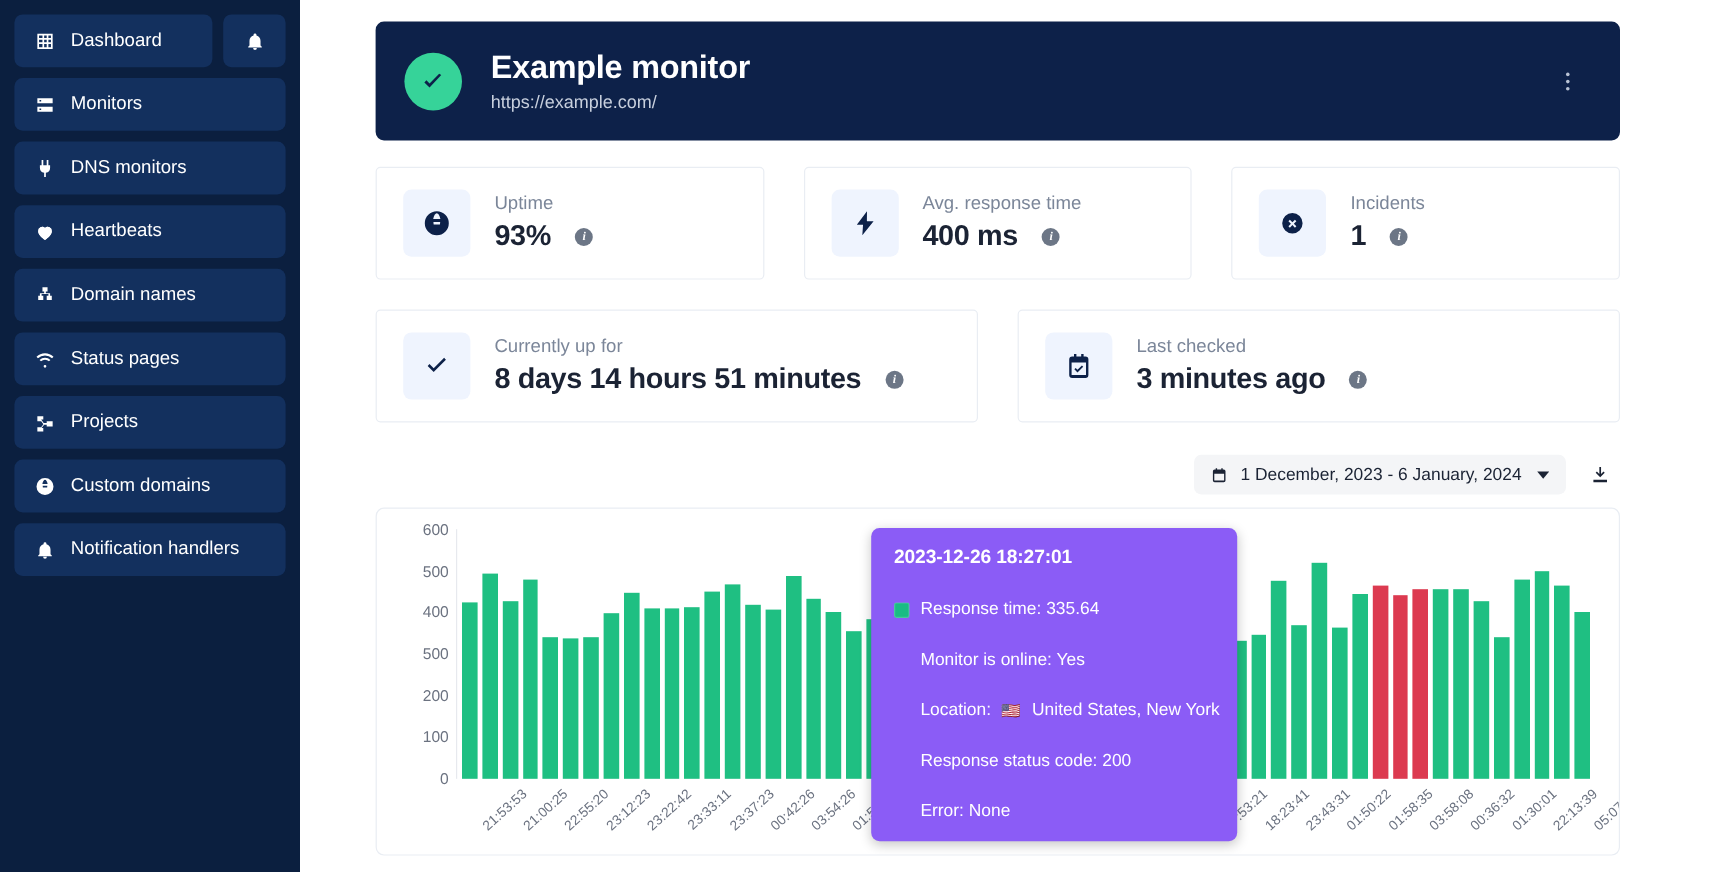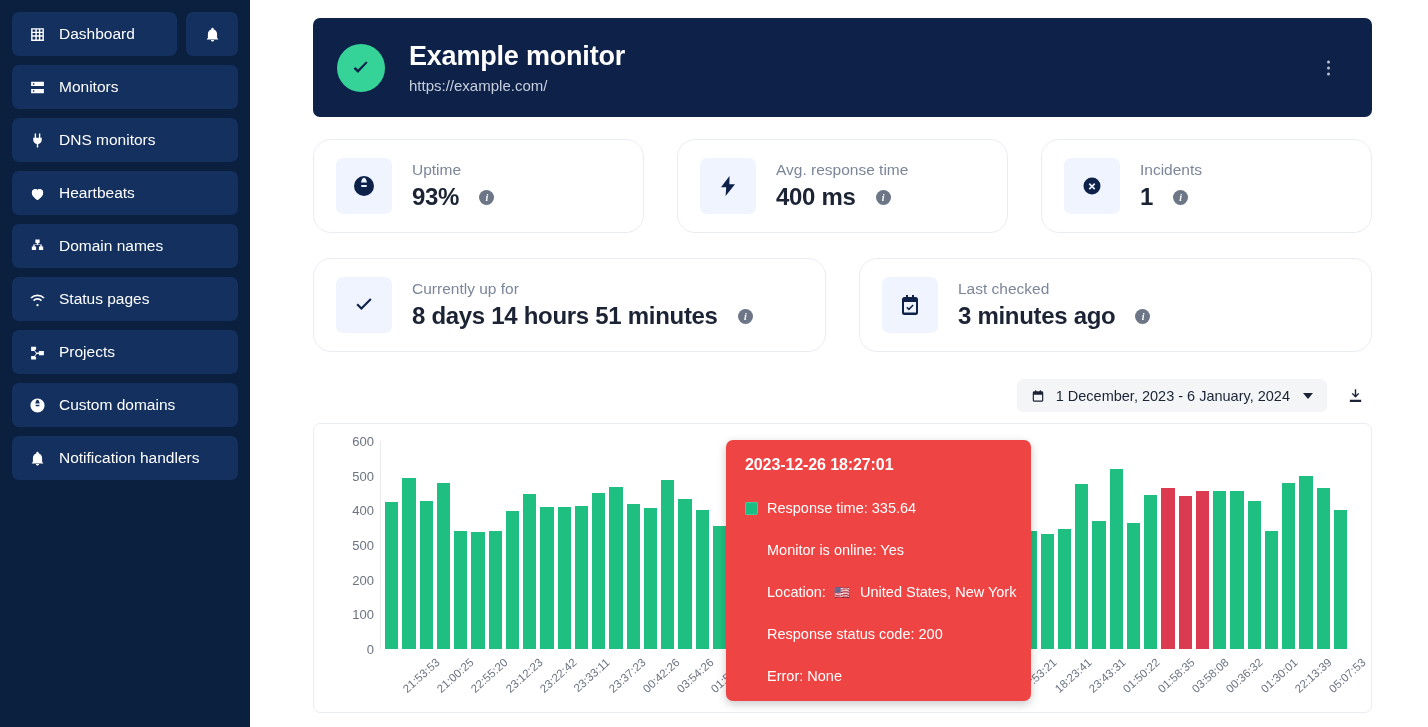--- a/index.html
+++ b/index.html
@@ -49,21 +49,21 @@
   }
   .nav-icon svg { width: 17px; height: 17px; fill: #ffffff; display: block; }
 
   
   .main {
     flex: 1 1 auto;
     height: 727px;
     background: #ffffff;
     overflow: hidden;
     position: relative;
-    padding: 18px 56px 0 63px;
+    padding: 18px 78px 0 63px;
   }
 
   
   .monitor-head {
     background: #0d2149;
     border-radius: 7px;
     height: 99px;
     display: flex; align-items: center;
     padding: 0 22px 0 24px;
     position: relative;
@@ -89,21 +89,21 @@
     display: flex; flex-direction: column; gap: 3px;
     cursor: pointer; padding: 6px;
   }
   .kebab span { width: 3px; height: 3px; border-radius: 50%; background: #b9c3d4; display: block; }
 
   
   .stat-row { display: flex; gap: 33px; margin-top: 22px; }
   .stat-card {
     background: #ffffff;
     border: 1px solid #e9edf3;
-    border-radius: 18px;
+    border-radius: 4px;
     height: 94px;
     display: flex; align-items: center;
     padding: 0 22px;
     gap: 20px;
   }
   .stat-row-1 .stat-card { flex: 1 1 0; }
   .stat-row-2 { display: flex; gap: 33px; margin-top: 25px; }
   .stat-row-2 .stat-card { flex: 1 1 0; }
   .stat-icon {
     width: 56px; height: 56px; border-radius: 7px;
@@ -193,21 +193,21 @@
     transform: rotate(-42deg);
     white-space: nowrap;
     text-align: right;
   }
 
   
   .tooltip {
     position: absolute;
     left: 412px; top: 16px;
     width: 305px;
-    background: #ef4444;
+    background: #8b5cf6;
     border-radius: 7px;
     padding: 16px 19px 17px 19px;
     color: #ffffff;
     z-index: 20;
     box-shadow: 0 3px 10px rgba(0,0,0,0.22);
   }
   .tt-title { font-size: 16px; font-weight: 700; letter-spacing: -0.1px; }
   .tt-row {
     font-size: 14.5px; margin-top: 26px;
     display: flex; align-items: center; gap: 9px;

